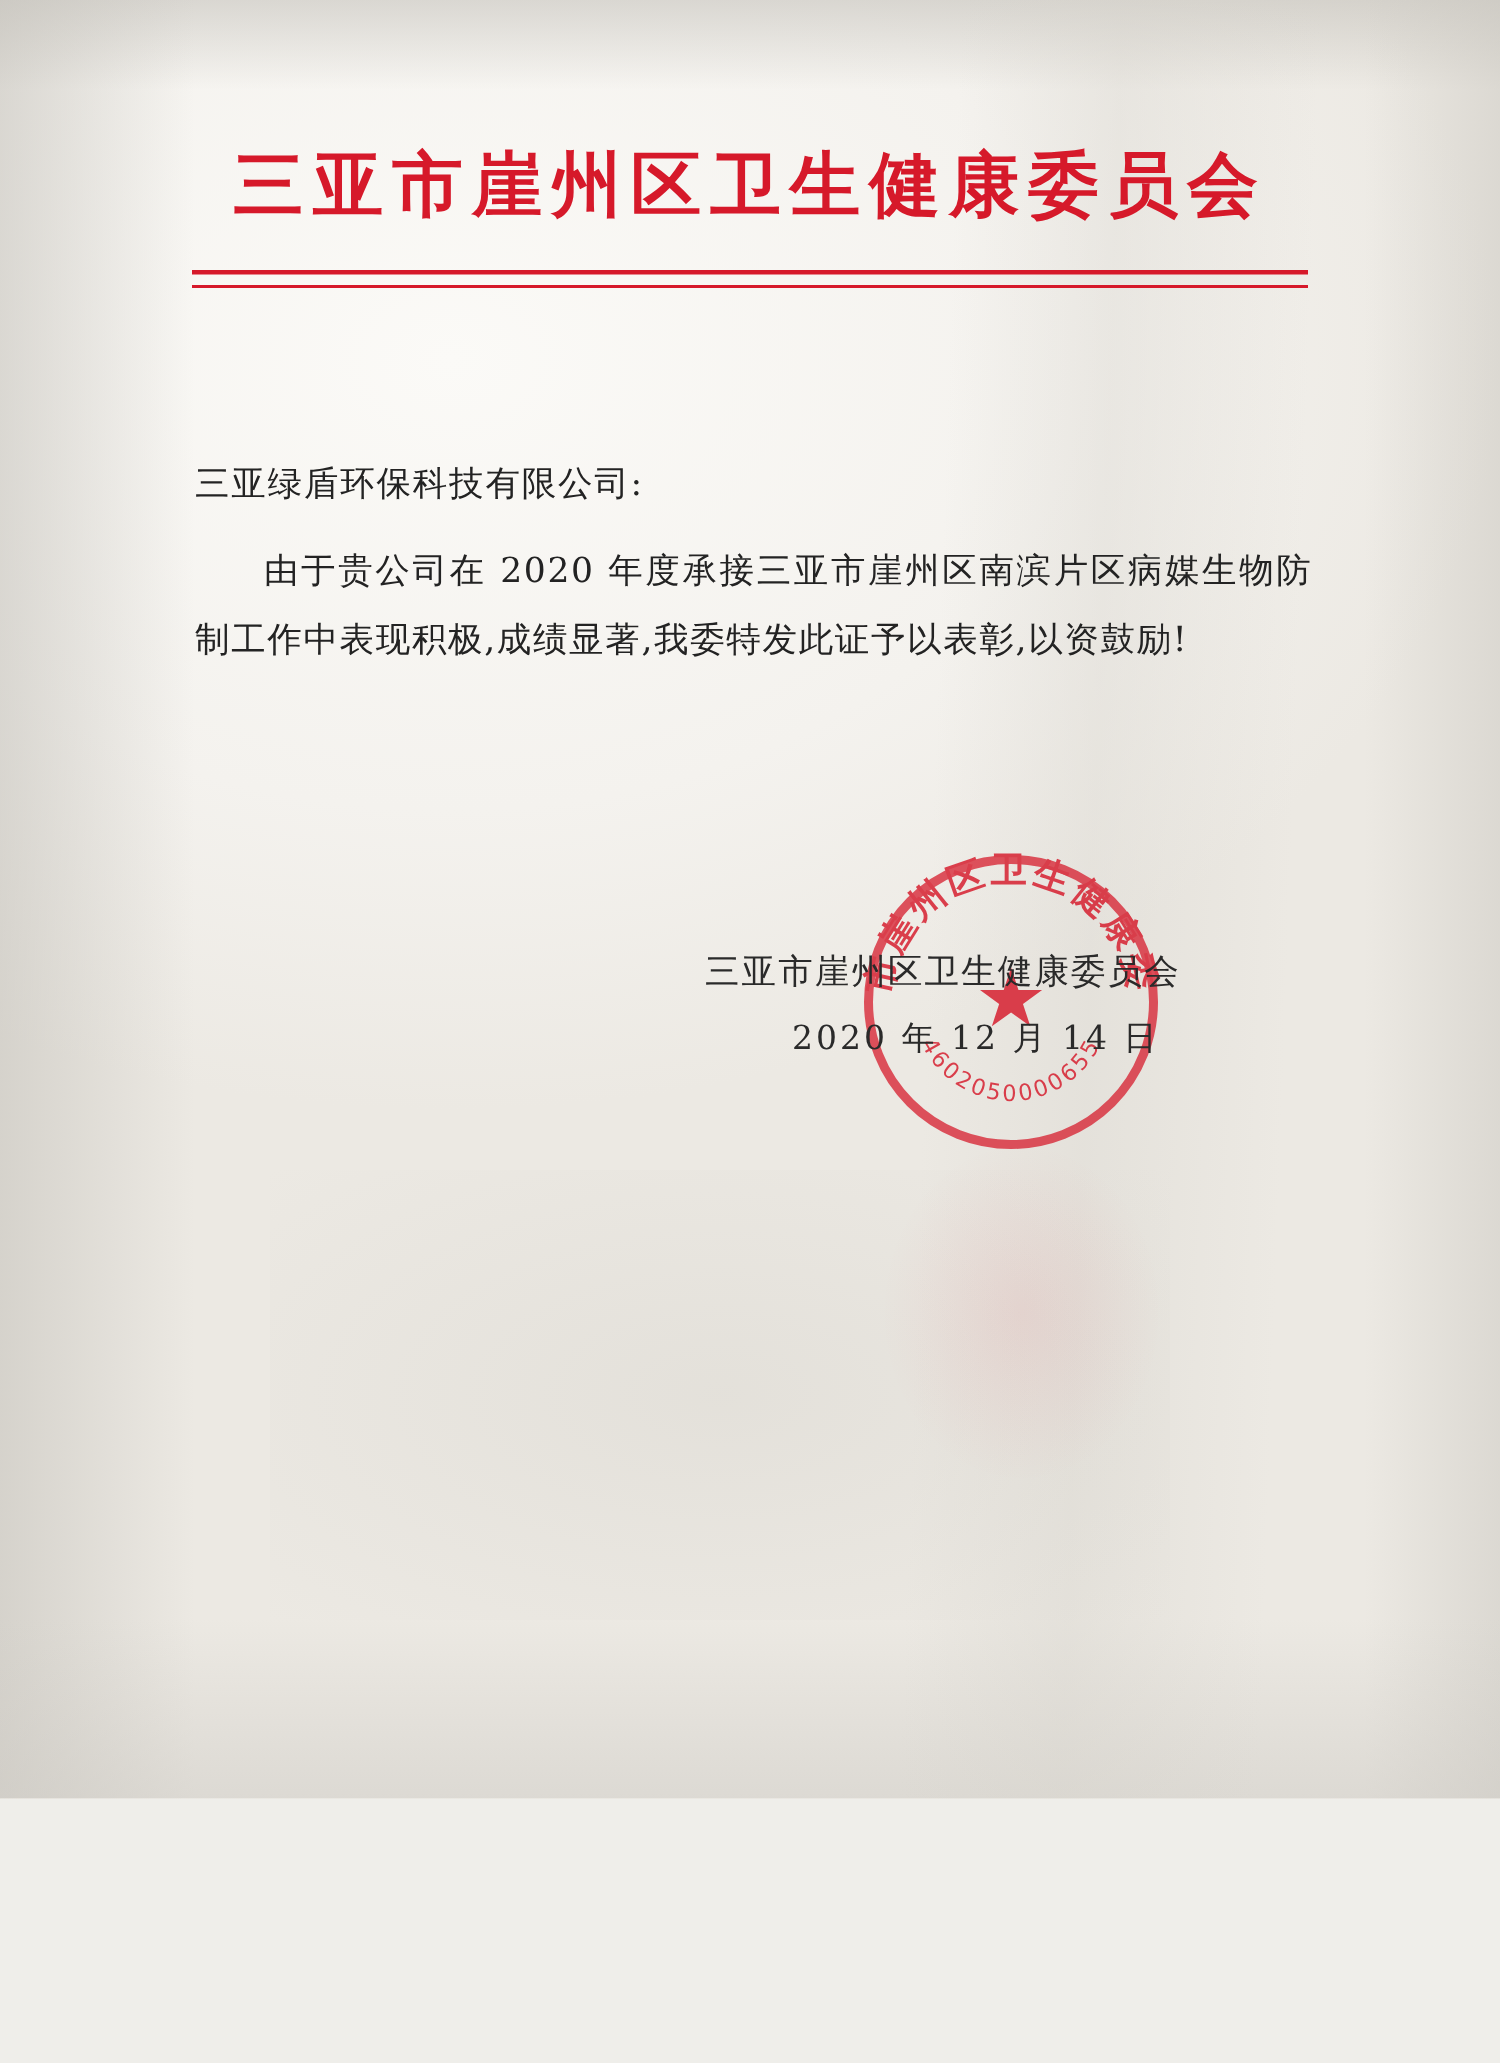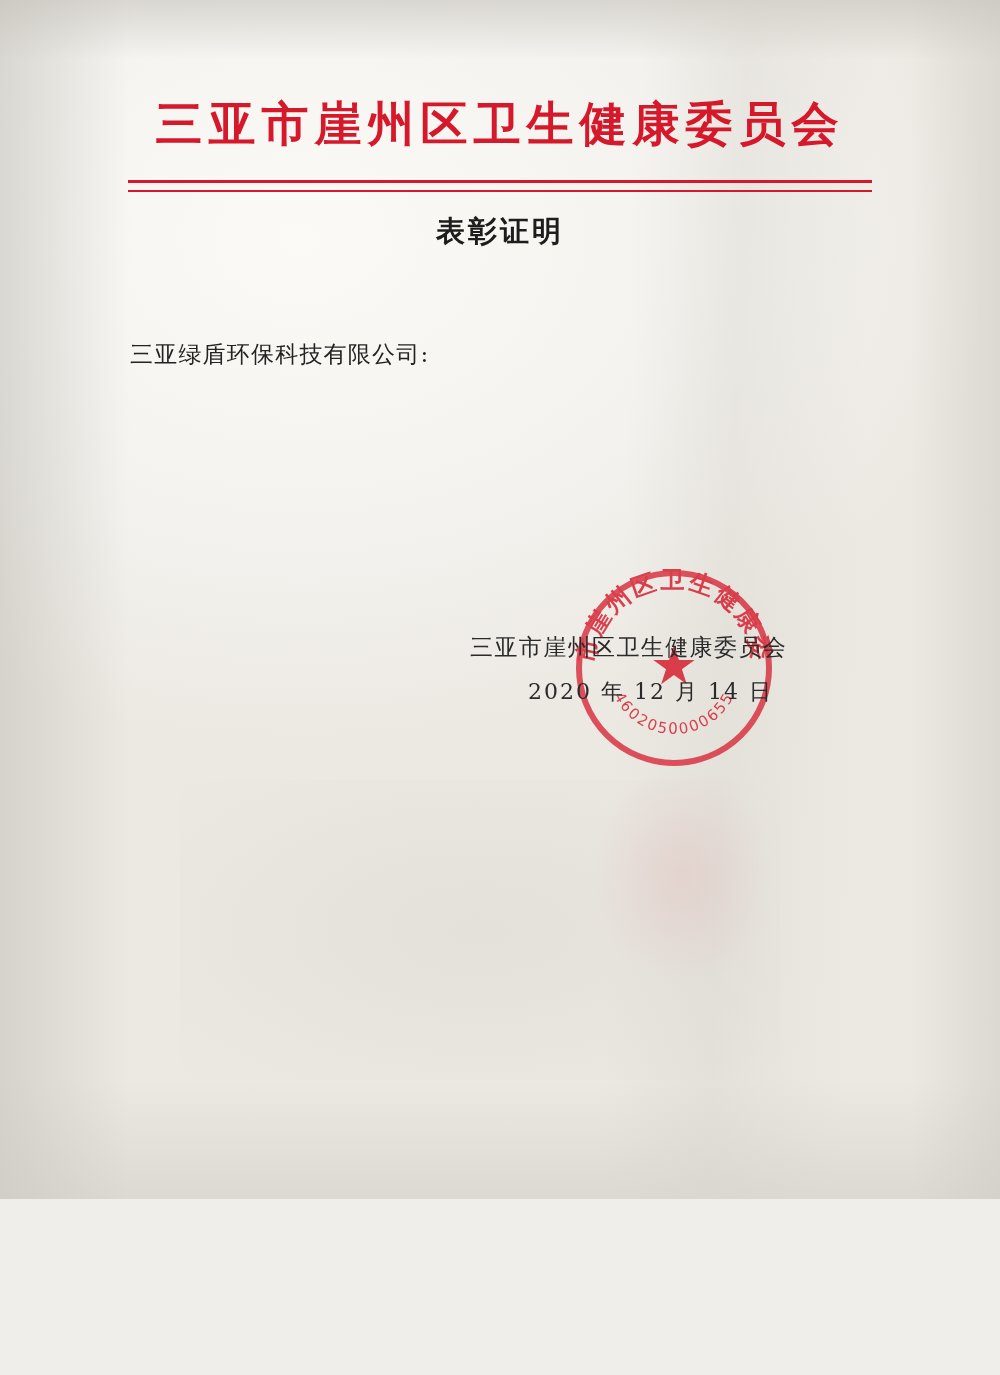--- a/index.html
+++ b/index.html
@@ -99,21 +99,20 @@
   }
 
   .salutation {
     position: absolute;
     left: 130px;
     top: 307px;
     font-family: "DejaVu Serif", serif;
     font-size: 23px;
     letter-spacing: 1.2px;
     color: #232323;
-    margin-top: 32px;
   }
 
   .body-text {
     position: absolute;
     left: 130px;
     top: 358px;
     width: 745px;
     font-family: "DejaVu Serif", serif;
     font-size: 23px;
     line-height: 46px;
@@ -178,24 +177,24 @@
   <div class="scan-shade crease-a"></div>
   <div class="scan-shade crease-b"></div>
 
   <div class="header">
     <div class="org-title">三亚市崖州区卫生健康委员会</div>
   </div>
 
   <div class="rule-thick" style="top:180px;"></div>
   <div class="rule-thin" style="top:190px;"></div>
 
-  <div class="doc-title">表彰证明</div>
 
   <div class="salutation">三亚绿盾环保科技有限公司:</div>
 
+  <div class="body-text">由于贵公司在 2020 年度承接三亚市崖州区南滨片区病媒生物防制工作中表现积极,成绩显著,我委特发此证予以表彰,以资鼓励!</div>
 
   <div class="seal">
     <svg width="212" height="212" viewBox="0 0 212 212" xmlns="http://www.w3.org/2000/svg">
       <defs>
         <path id="arcTop" d="M 26,106 A 80,80 0 0 1 186,106" fill="none"></path>
         <path id="arcBottom" d="M 40,106 A 66,66 0 0 0 172,106" fill="none"></path>
       </defs>
       <circle cx="106" cy="106" r="95" fill="none" stroke="#d6192a" stroke-width="6" opacity="0.9"></circle>
       <text font-family="DejaVu Serif, serif" font-size="24" fill="#d6192a" font-weight="bold" letter-spacing="3">
         <textPath href="#arcTop" startOffset="50%" text-anchor="middle">三亚市崖州区卫生健康委员会</textPath>

